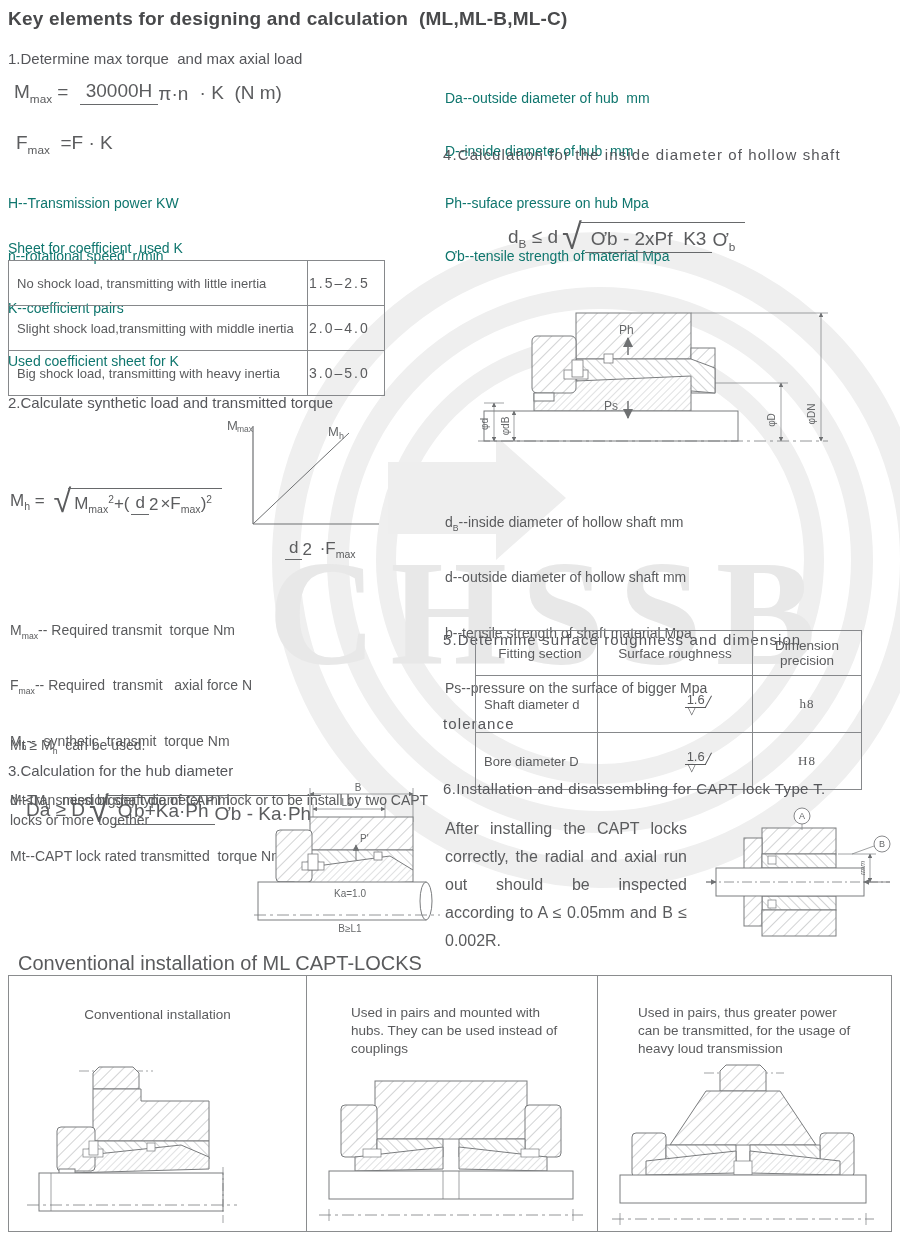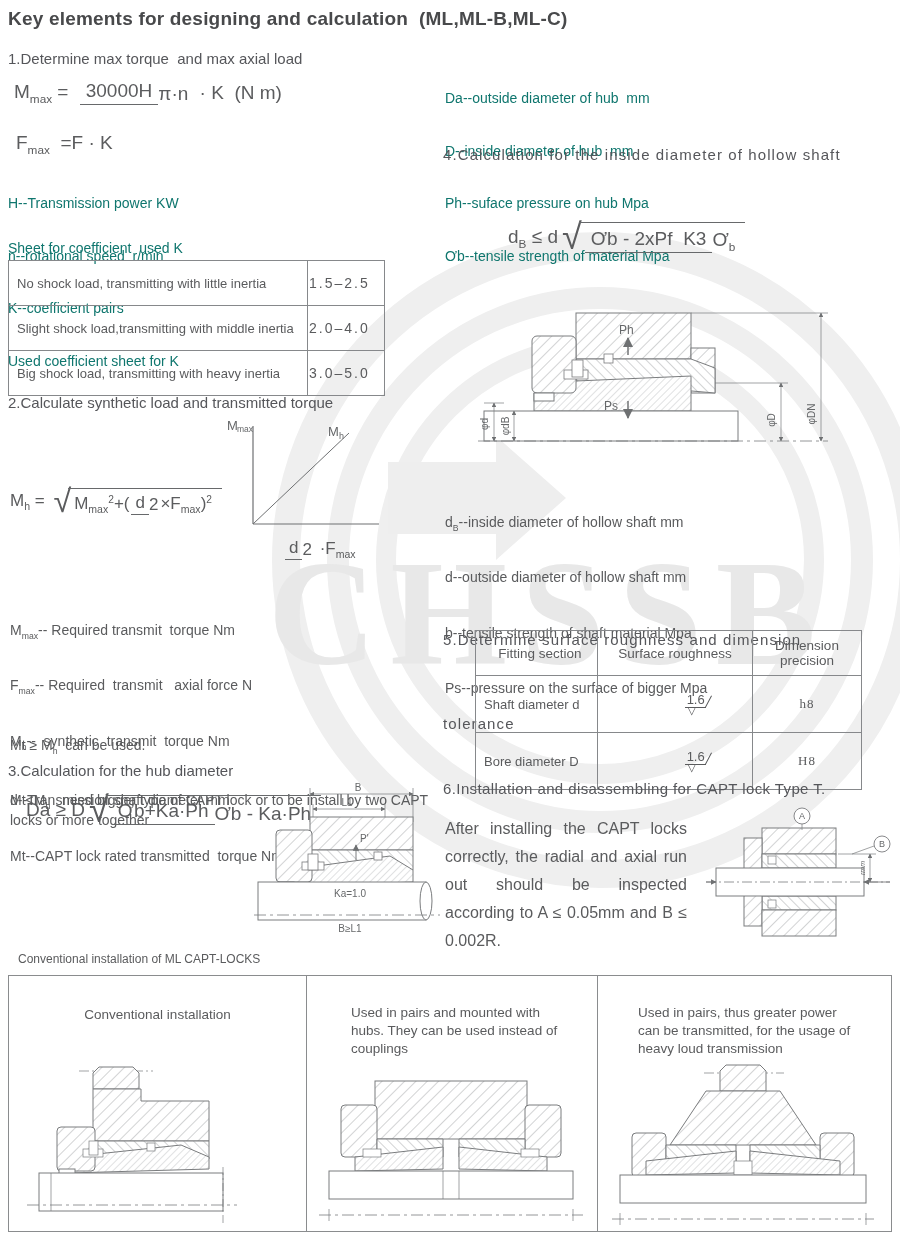--- a/index.html
+++ b/index.html
@@ -36,21 +36,21 @@
   .t5 tr.bd td{height:47px;}
   .t5 td.lft{text-align:left;padding-left:8px;width:112px;}
   .t5 td.mid{width:152px;}
   .t5 td.prec{font-family:"Liberation Serif","DejaVu Serif",serif;letter-spacing:1px;}
   .rough{display:inline-flex;flex-direction:column;align-items:center;line-height:1;}
   .rough .rtop{display:inline-flex;align-items:flex-end;}
   .rough .rv{border-bottom:1px solid #5a5b5d;padding:0 1px 1px 2px;}
   .rough .rsl{width:1px;height:13px;background:#5a5b5d;transform:rotate(28deg);margin-left:2px;}
   .rough .rt{font-size:11px;margin-top:-3px;margin-left:-10px;}
   .para{font-size:16px;line-height:28px;text-align:justify;color:#5a5b5d;}
-  .botTitle{font-size:12px;color:#5a5b5d;}
+  .botTitle{font-size:20px;color:#5a5b5d;}
   .botBox{position:absolute;left:8px;top:975px;width:882px;height:255px;border:1px solid #8a8c8e;
           display:grid;grid-template-columns:298px 291px 293px;}
   .panel{position:relative;}
   .panel.b{border-right:1px solid #8a8c8e;}
   .pcap{position:absolute;font-size:13.5px;line-height:18px;color:#5a5b5d;}
   svg text{fill:#66686a;font-family:"Liberation Sans","DejaVu Sans",sans-serif;}
 </style>
 </head>
 <body>
 

